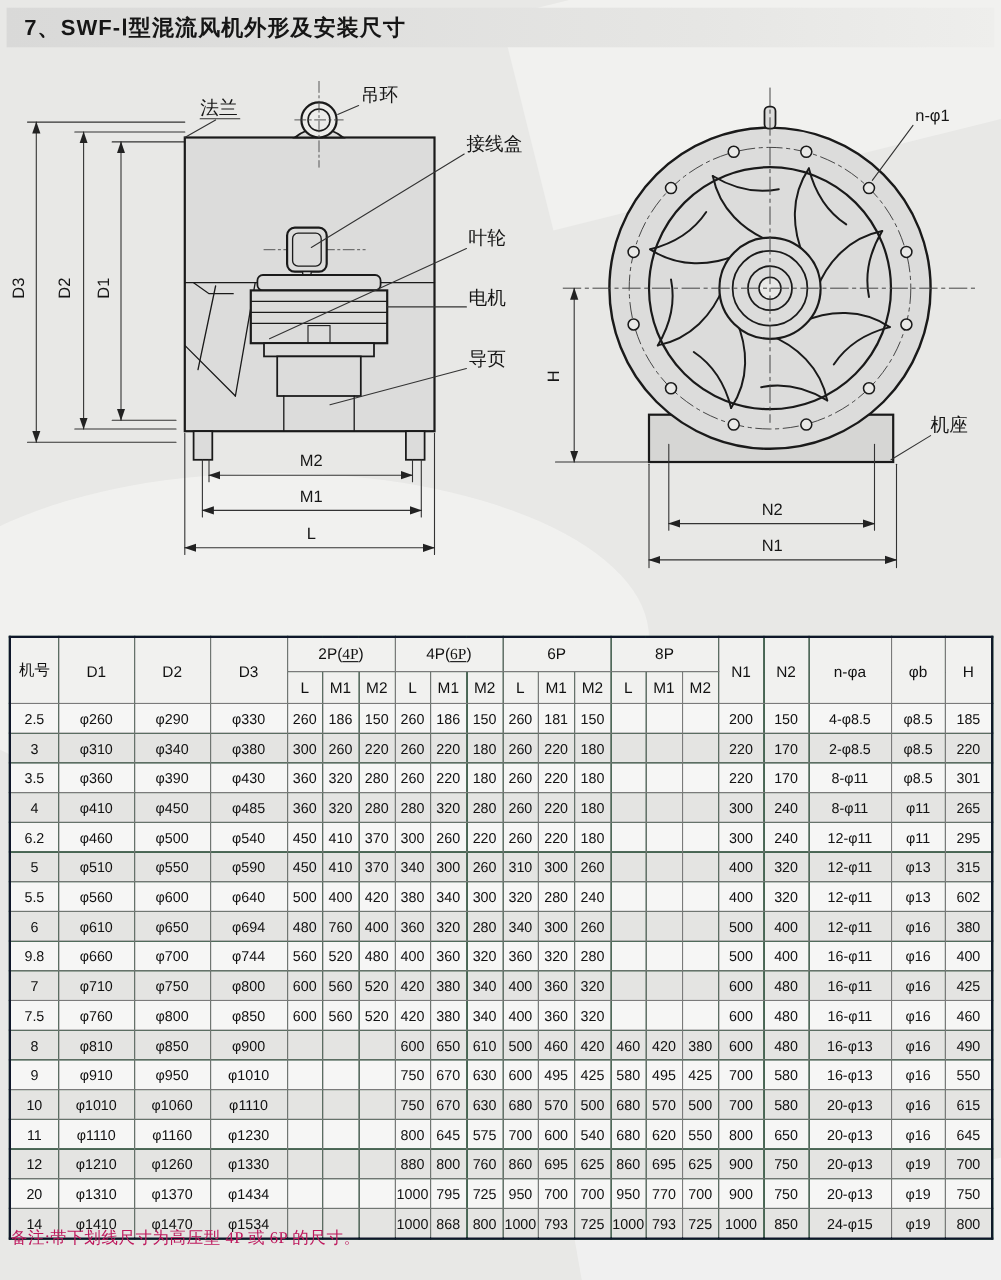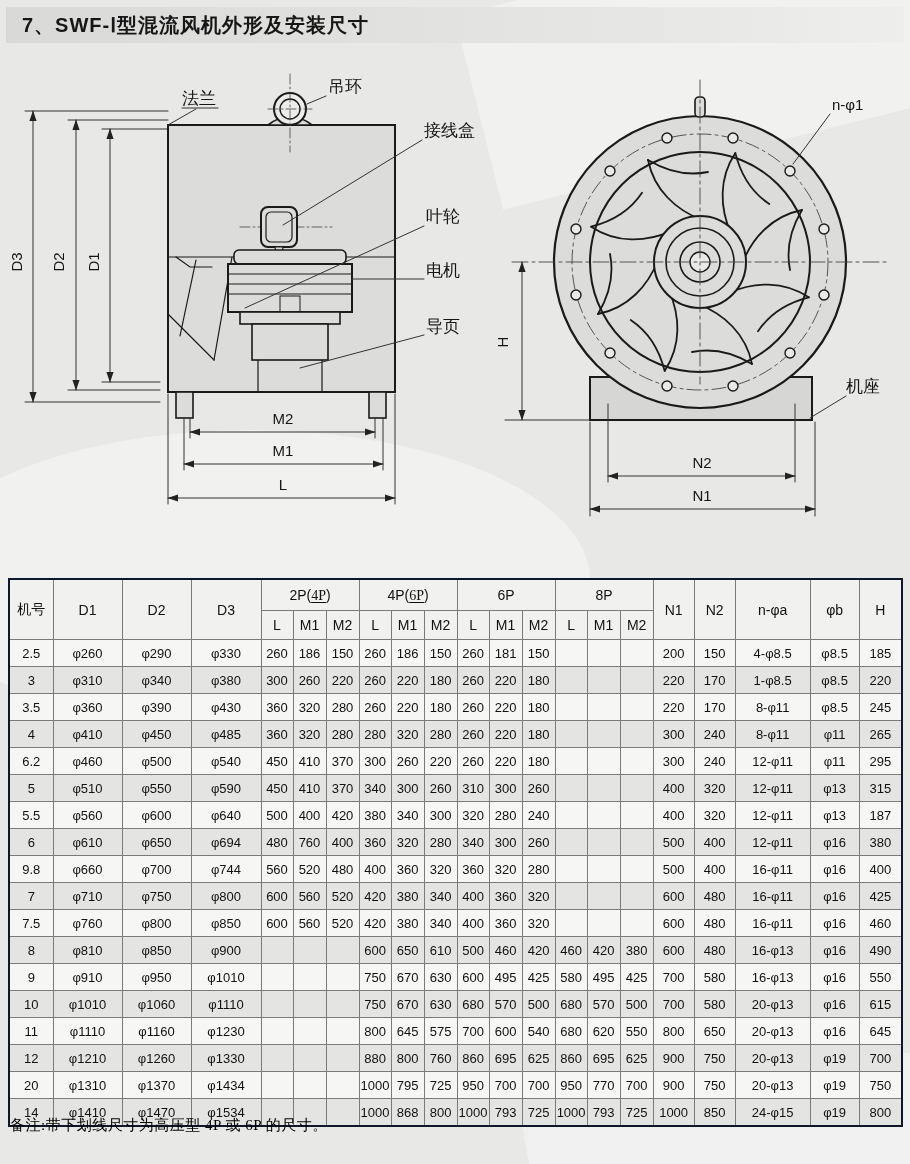--- a/index.html
+++ b/index.html
@@ -41,21 +41,21 @@
   .spec-table thead th{font-weight:normal;font-size:14px;background:#f1f1ef;}
   .spec-table thead tr.sub-row th{height:28px;}
   .spec-table thead tr.grp-row th{height:30px;}
   .spec-table tbody tr:nth-child(odd) td{background:#f6f6f5;}
   .spec-table tbody tr:nth-child(even) td{background:#e4e4e2;}
   .uline{text-decoration:underline;text-underline-offset:2px;font-family:Liberation Serif, serif;}
 
   .note{
     position:absolute;top:1116px;left:10px;z-index:2;
     font-family:"Liberation Serif", serif;
-    font-size:15px;color:#000000;letter-spacing:.5px;
+    font-size:15px;color:#be185d;letter-spacing:.5px;
   }
 </style>
 </head>
 <body>
 
 <div class="hl hl1"></div>
 <div class="hl hl2"></div>
 <div class="hl hl3"></div>
 
 <div class="title-bar">
@@ -345,21 +345,21 @@
         <td>220</td>
         <td>180</td>
         <td>260</td>
         <td>220</td>
         <td>180</td>
         <td></td>
         <td></td>
         <td></td>
         <td>220</td>
         <td>170</td>
-        <td>1-φ8.5</td>
+        <td>2-φ8.5</td>
         <td>φ8.5</td>
         <td>220</td>
       </tr>
       <tr>
         <td>3.5</td>
         <td>φ360</td>
         <td>φ390</td>
         <td>φ430</td>
         <td>360</td>
         <td>320</td>
@@ -370,21 +370,21 @@
         <td>260</td>
         <td>220</td>
         <td>180</td>
         <td></td>
         <td></td>
         <td></td>
         <td>220</td>
         <td>170</td>
         <td>8-φ11</td>
         <td>φ8.5</td>
-        <td>245</td>
+        <td>301</td>
       </tr>
       <tr>
         <td>4</td>
         <td>φ410</td>
         <td>φ450</td>
         <td>φ485</td>
         <td>360</td>
         <td>320</td>
         <td>280</td>
         <td>280</td>
@@ -462,21 +462,21 @@
         <td>320</td>
         <td>280</td>
         <td>240</td>
         <td></td>
         <td></td>
         <td></td>
         <td>400</td>
         <td>320</td>
         <td>12-φ11</td>
         <td>φ13</td>
-        <td>187</td>
+        <td>602</td>
       </tr>
       <tr>
         <td>6</td>
         <td>φ610</td>
         <td>φ650</td>
         <td>φ694</td>
         <td>480</td>
         <td>760</td>
         <td>400</td>
         <td>360</td>

